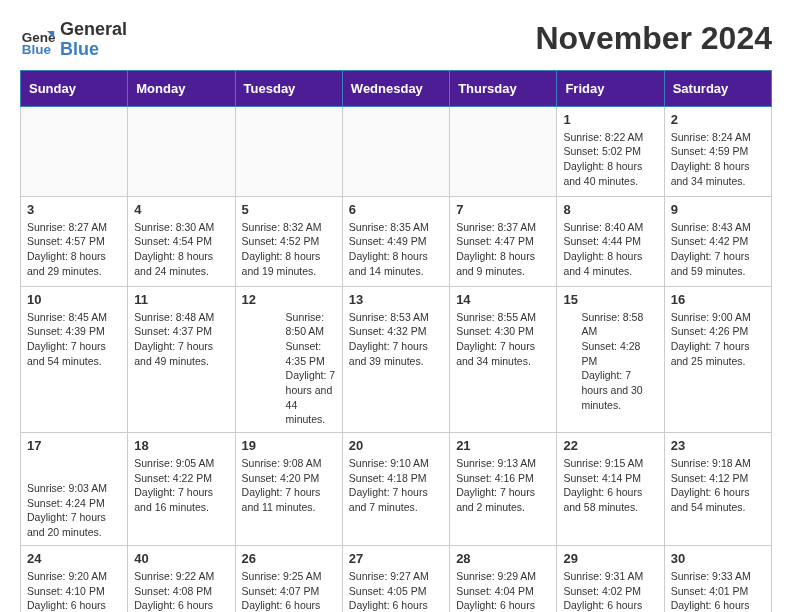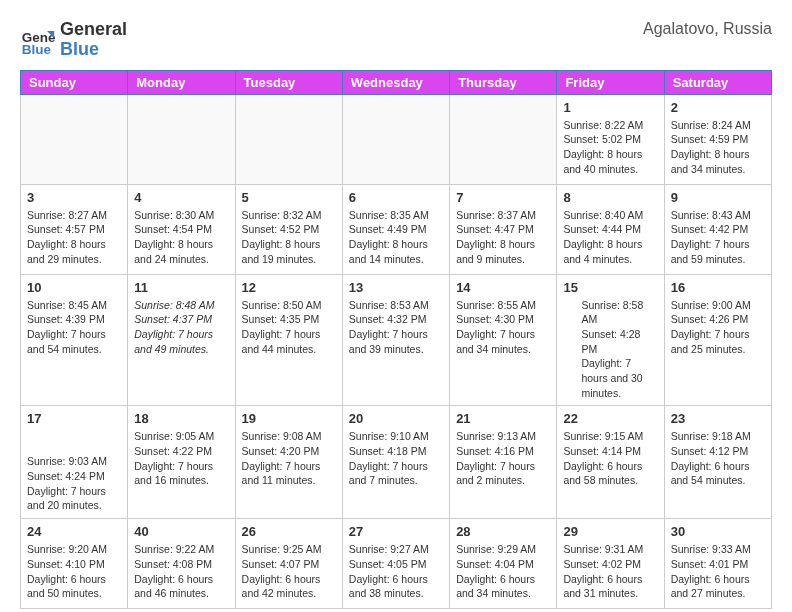--- a/index.html
+++ b/index.html
@@ -42,23 +42,23 @@
     }
     .location {
       font-size: 16px;
       color: #555;
     }
     .calendar {
       width: 100%;
       border-collapse: collapse;
     }
     .calendar th {
-      background: #d946ef;
+      background: #4c1d95;
       color: #fff;
-      padding: 4px 8px;
+      padding: 10px 8px;
       font-size: 13px;
       text-align: left;
       border: 1px solid #3c7fc0;
     }
     .calendar td {
       border: 1px solid #ccc;
       vertical-align: top;
       padding: 5px 6px;
       width: calc(100% / 7);
       min-height: 80px;
@@ -92,21 +92,21 @@
       <text x="2" y="22" font-size="15" font-weight="bold" fill="#333" font-family="Arial">General</text>
       <text x="2" y="36" font-size="15" font-weight="bold" fill="#3c7fc0" font-family="Arial">Blue</text>
       <polygon points="30,10 38,10 38,18" fill="#3c7fc0"></polygon>
     </svg>
     <div class="logo-text">
       <span>General</span>
       <span style="color:#3c7fc0;">Blue</span>
     </div>
   </div>
   <div class="title-area">
-    <div class="location">Agalatovo, Russia</div>
+    <div class="month-title">November 2024</div>
   </div>
 </div>
 
 <table class="calendar">
   <thead>
     <tr>
     <th>Sunday</th>
         <th>Monday</th>
         <th>Tuesday</th>
         <th>Wednesday</th>
@@ -181,27 +181,27 @@
       </tr>
       <tr class="week-row">
         <td>
           <div class="day-num">10</div>
           <div class="day-detail" style="white-space: pre-line;">Sunrise: 8:45 AM
 Sunset: 4:39 PM
 Daylight: 7 hours and 54 minutes.</div>
         </td>
         <td>
           <div class="day-num">11</div>
-          <div class="day-detail" style="white-space: pre-line; font-style: italic;">Sunrise: 8:48 AM
+          <div class="day-detail" style="white-space: pre-line;">Sunrise: 8:48 AM
 Sunset: 4:37 PM
 Daylight: 7 hours and 49 minutes.</div>
         </td>
         <td>
           <div class="day-num">12</div>
-          <div class="day-detail" style="white-space: pre-line;">Sunrise: 8:50 AM
+          <div class="day-detail" style="white-space: pre-line; margin-left: 44px;">Sunrise: 8:50 AM
 Sunset: 4:35 PM
 Daylight: 7 hours and 44 minutes.</div>
         </td>
         <td>
           <div class="day-num">13</div>
           <div class="day-detail" style="white-space: pre-line;">Sunrise: 8:53 AM
 Sunset: 4:32 PM
 Daylight: 7 hours and 39 minutes.</div>
         </td>
         <td>

